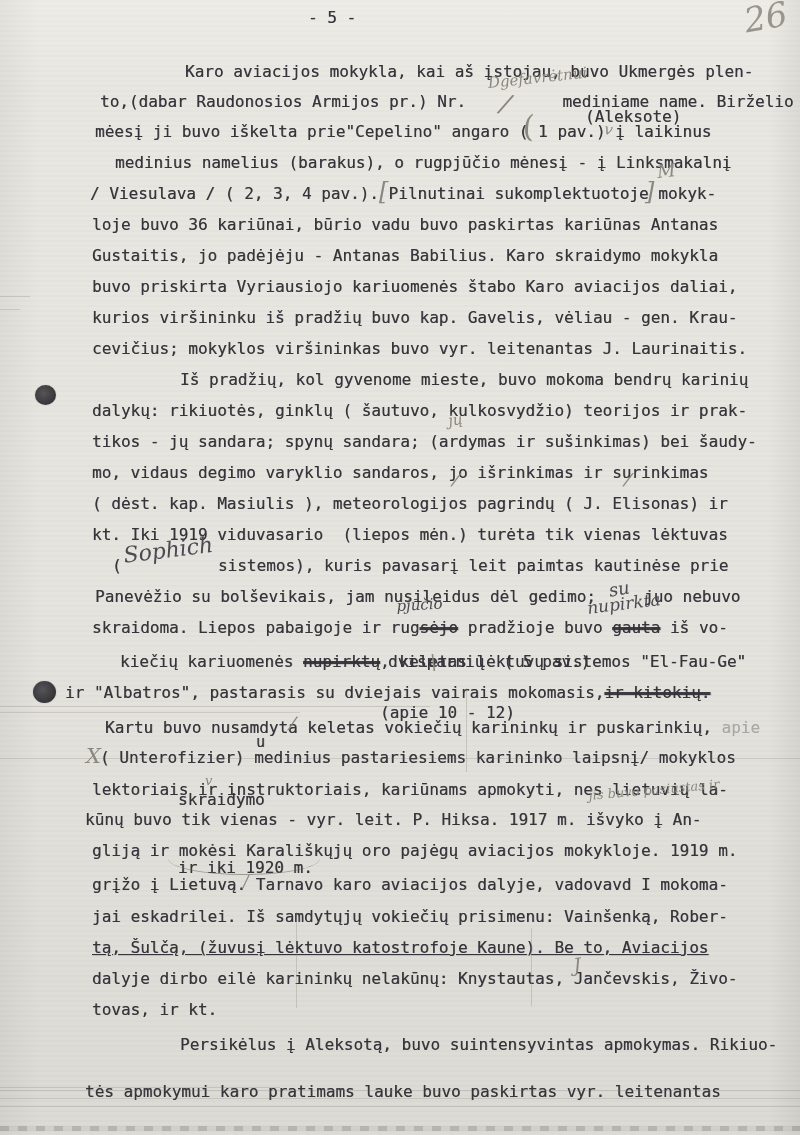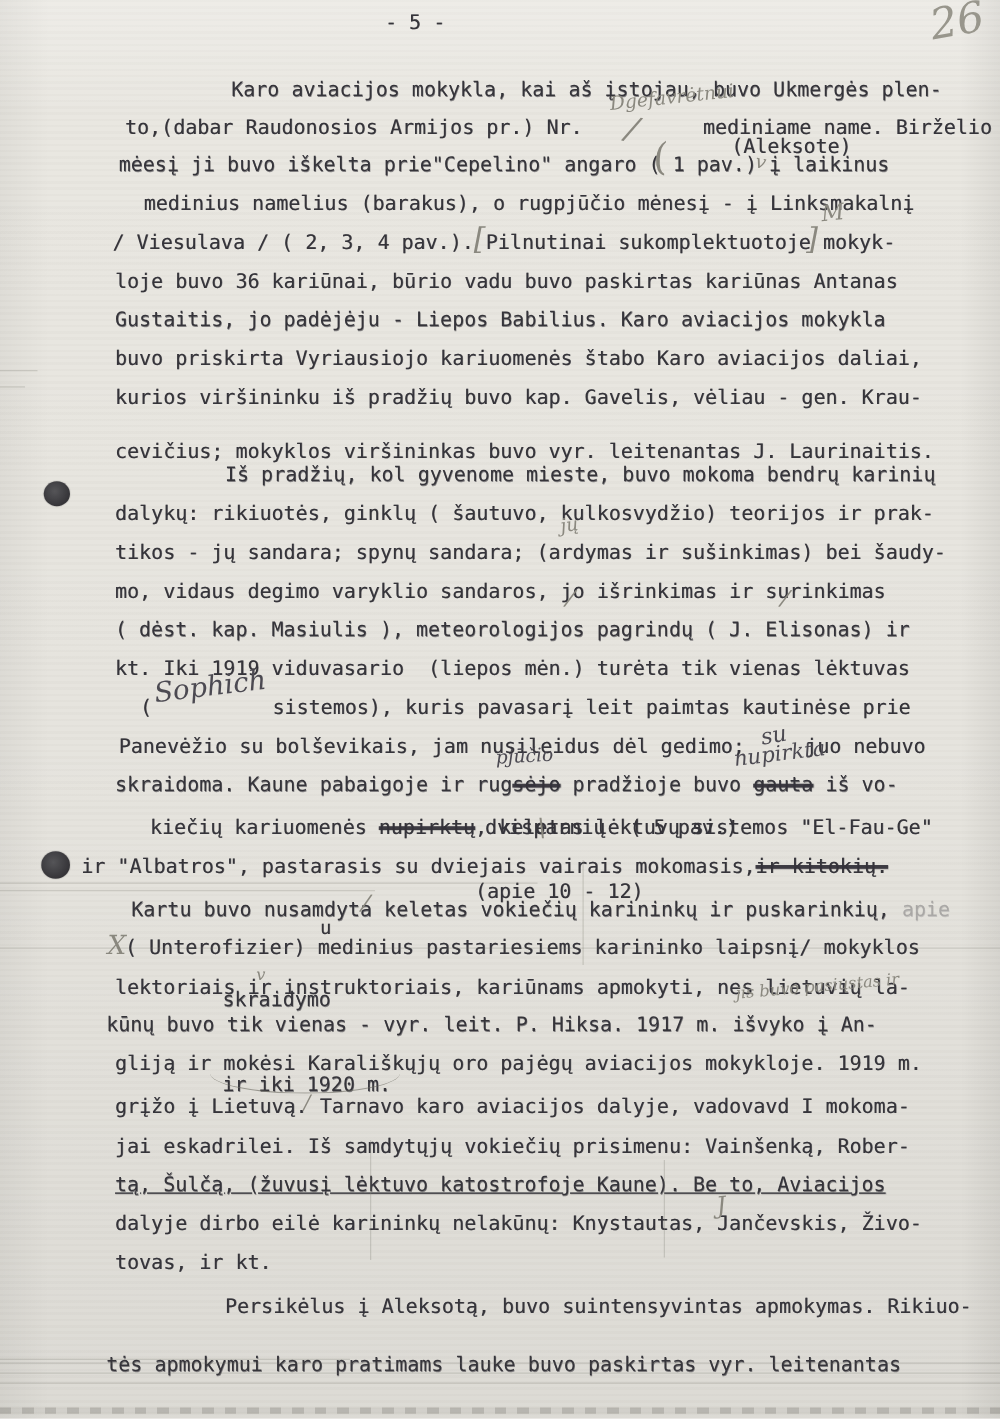--- a/index.html
+++ b/index.html
@@ -38,33 +38,33 @@
 
 <div class="paper">
   <div class="tline" style="left:308px;top:8px;">- 5 -</div>
   <div id="text-layer">
       <div class="tline" style="left: 185px; top: 62px;"><span>Karo aviacijos mokykla, kai aš įstojau, buvo Ukmergės plen-</span></div>
       <div class="tline" style="left: 100px; top: 92px;"><span>to,(dabar Raudonosios Armijos pr.) Nr.          mediniame name. Birželio</span></div>
       <div class="tline" style="left: 95px; top: 122px;"><span>mėesį ji buvo iškelta prie"Cepelino" angaro ( 1 pav.) į laikinus</span></div>
       <div class="tline" style="left: 95px; top: 153px; padding-left: 20px;"><span>medinius namelius (barakus), o rugpjūčio mėnesį - į Linksmakalnį</span></div>
       <div class="tline" style="left: 90px; top: 184px;"><span>/ Viesulava / ( 2, 3, 4 pav.). Pilnutinai sukomplektuotoje mokyk-</span></div>
       <div class="tline" style="left: 92px; top: 215px;"><span>loje buvo 36 kariūnai, būrio vadu buvo paskirtas kariūnas Antanas</span></div>
-      <div class="tline" style="left: 92px; top: 246px;"><span>Gustaitis, jo padėjėju - Liepos Babilius. Karo aviacijos mokykla</span></div>
+      <div class="tline" style="left: 92px; top: 246px;"><span>Gustaitis, jo padėjėju - Antanas Babilius. Karo skraidymo mokykla</span></div>
       <div class="tline" style="left: 92px; top: 277px;"><span>buvo priskirta Vyriausiojo kariuomenės štabo Karo aviacijos daliai,</span></div>
       <div class="tline" style="left: 92px; top: 308px;"><span>kurios viršininku iš pradžių buvo kap. Gavelis, vėliau - gen. Krau-</span></div>
-      <div class="tline" style="left: 92px; top: 339px; margin-top: 12px;"><span>cevičius; mokyklos viršininkas buvo vyr. leitenantas J. Laurinaitis.</span></div>
+      <div class="tline" style="left: 92px; top: 339px;"><span>cevičius; mokyklos viršininkas buvo vyr. leitenantas J. Laurinaitis.</span></div>
       <div class="tline" style="left: 180px; top: 370px;"><span>Iš pradžių, kol gyvenome mieste, buvo mokoma bendrų karinių</span></div>
       <div class="tline" style="left: 92px; top: 401px;"><span>dalykų: rikiuotės, ginklų ( šautuvo, kulkosvydžio) teorijos ir prak-</span></div>
       <div class="tline" style="left: 92px; top: 432px;"><span>tikos - jų sandara; spynų sandara; (ardymas ir sušinkimas) bei šaudy-</span></div>
       <div class="tline" style="left: 92px; top: 463px;"><span>mo, vidaus degimo varyklio sandaros, jo išrinkimas ir surinkimas</span></div>
       <div class="tline" style="left: 92px; top: 494px;"><span>( dėst. kap. Masiulis ), meteorologijos pagrindų ( J. Elisonas) ir</span></div>
       <div class="tline" style="left: 92px; top: 525px;"><span>kt. Iki 1919 viduvasario  (liepos mėn.) turėta tik vienas lėktuvas</span></div>
       <div class="tline" style="left: 112px; top: 556px;"><span>(          sistemos), kuris pavasarį leit paimtas kautinėse prie</span></div>
       <div class="tline" style="left: 95px; top: 587px;"><span>Panevėžio su bolševikais, jam nusileidus dėl gedimo;     juo nebuvo</span></div>
-      <div class="tline" style="left: 92px; top: 618px;"><span>skraidoma. Kaune pabaigoje ir rug</span><span class="strike">sėjo</span><span> pradžioje buvo </span><span class="strike">gauta</span><span> iš vo-</span></div>
+      <div class="tline" style="left: 92px; top: 618px;"><span>skraidoma. Liepos pabaigoje ir rug</span><span class="strike">sėjo</span><span> pradžioje buvo </span><span class="strike">gauta</span><span> iš vo-</span></div>
       <div class="tline" style="left: 388px; top: 652px;"><span>dvisparnių  ( 5 pav.)</span></div>
       <div class="tline" style="left: 120px; top: 652px;"><span>kiečių kariuomenės </span><span class="strike">nupirktų</span><span>, keletas lėktuvų sistemos "El-Fau-Ge"</span></div>
       <div class="tline" style="left: 65px; top: 683px;"><span>ir "Albatros", pastarasis su dviejais vairais mokomasis,</span><span class="strike">ir kitokių.</span></div>
       <div class="tline" style="left: 380px; top: 703px;"><span>(apie 10 - 12)</span></div>
       <div class="tline" style="left: 105px; top: 718px;"><span>Kartu buvo nusamdyta keletas vokiečių karininkų ir puskarinkių,</span><span class="faint"> apie</span></div>
       <div class="tline" style="left: 100px; top: 748px;"><span>( Unterofizier) medinius pastariesiems karininko laipsnį/ mokyklos</span></div>
       <div class="tline" style="left: 178px; top: 790px;"><span>skraidymo</span></div>
       <div class="tline" style="left: 92px; top: 780px;"><span>lektoriais ir instruktoriais, kariūnams apmokyti, nes lietuvių la-</span></div>
       <div class="tline" style="left: 85px; top: 810px;"><span>kūnų buvo tik vienas - vyr. leit. P. Hiksa. 1917 m. išvyko į An-</span></div>
       <div class="tline" style="left: 92px; top: 841px;"><span>gliją ir mokėsi Karališkųjų oro pajėgų aviacijos mokykloje. 1919 m.</span></div>

